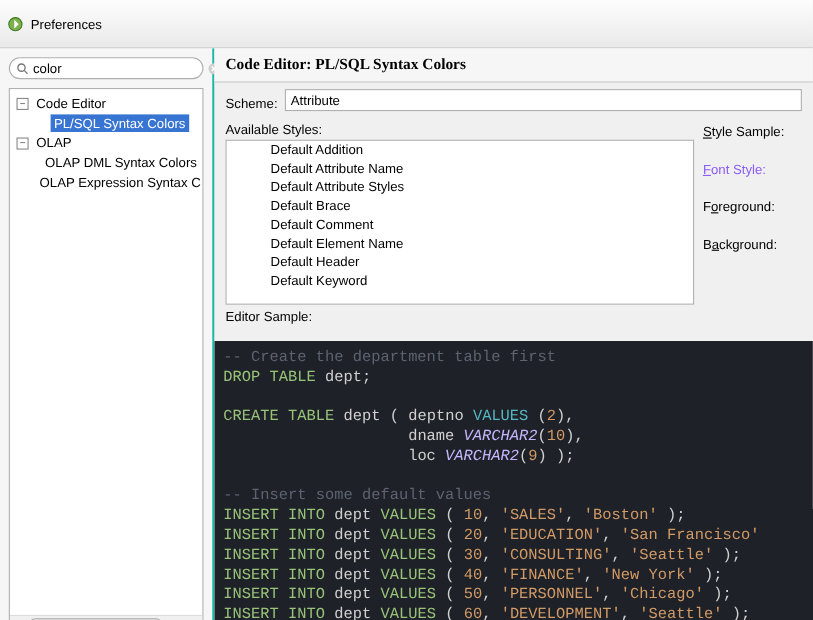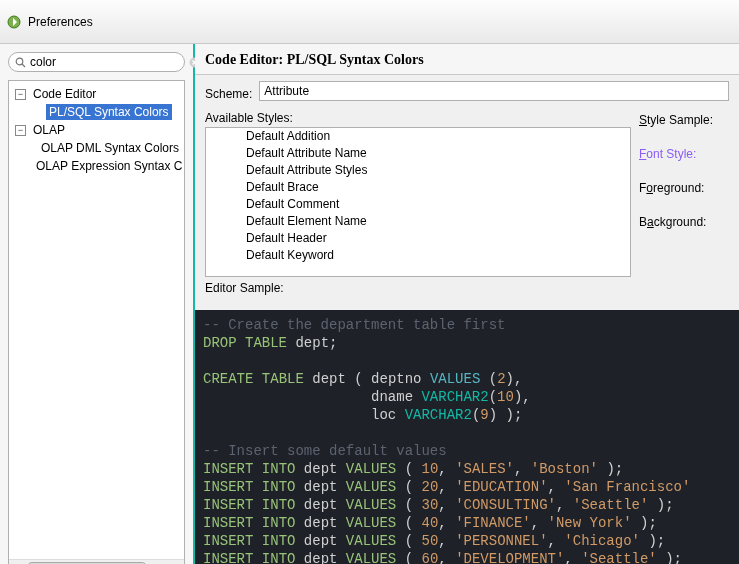--- a/index.html
+++ b/index.html
@@ -197,21 +197,21 @@
     font-size: 14px;
     line-height: 18px;
     padding: 6px 8px;
     white-space: pre;
     overflow: hidden;
   }
   .c-comment { color: #5c6370; }
   .c-keyword { color: #98c379; }
   .c-ident   { color: #d0d0d0; }
   .c-type    { color: #56b6c2; }
-  .c-type2   { color: #14b8a6; }
+  .c-type2   { color: #c4b5fd; font-style: italic; }
   .c-number  { color: #d19a66; }
   .c-string  { color: #d19a66; }
   .c-punct   { color: #d0d0d0; }
 </style>
 </head>
 <body>
 
 <div class="titlebar">
   <span class="app-icon">
     <svg width="14" height="14" viewBox="0 0 14 14">

